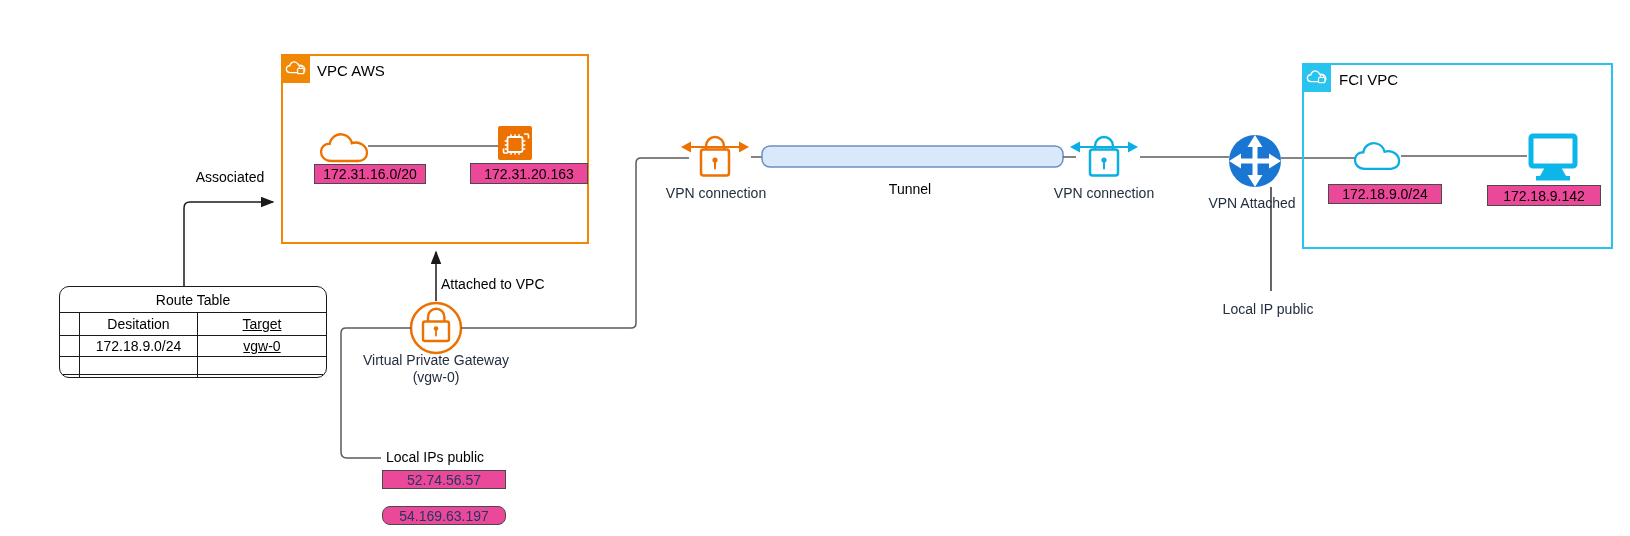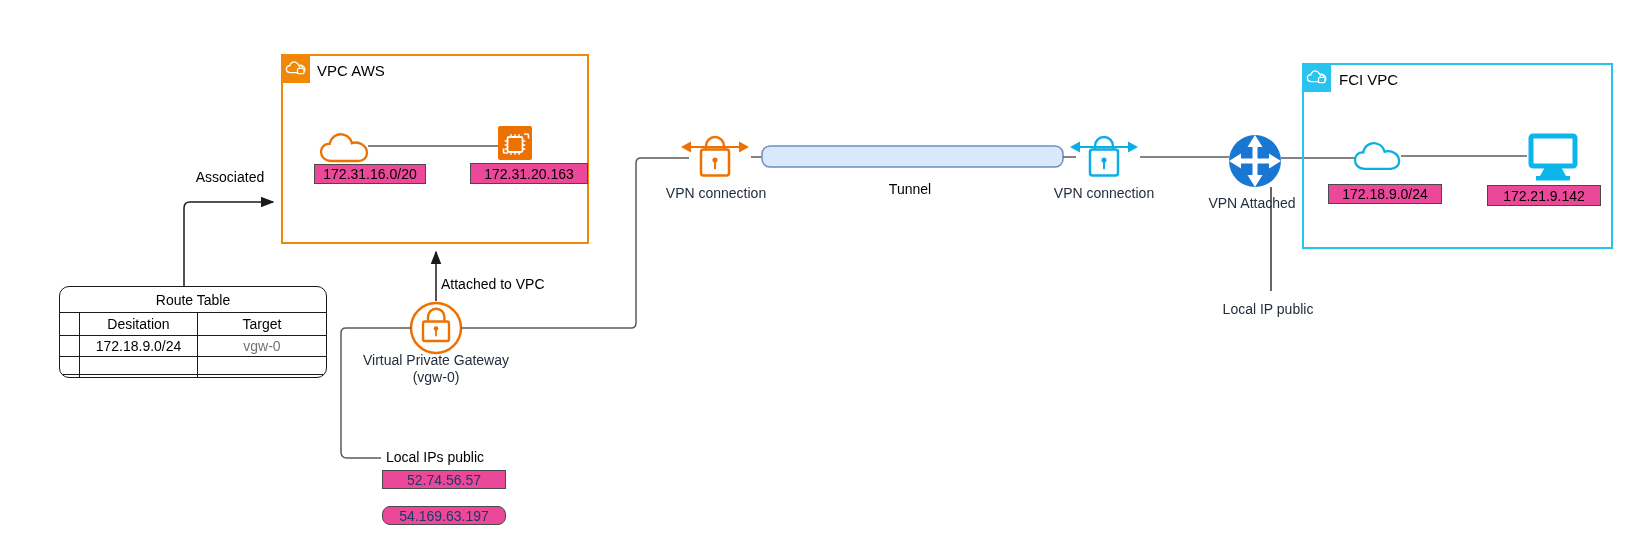--- a/index.html
+++ b/index.html
@@ -15,26 +15,26 @@
   .valnavy{color:#203864;}
   .bigval{font-size:16px;border-color:#6e6e6e;}
   
   .route-table{position:absolute;left:35px;top:286px;width:268px;height:92px;box-sizing:border-box;
                border:1.6px solid #1a1a1a;border-radius:10px;background:#fff;overflow:hidden;
                display:flex;flex-direction:column;}
   .rt-title{height:25px;display:flex;align-items:center;justify-content:center;font-size:14px;}
   .rt-row{display:flex;border-top:1px solid #1a1a1a;align-items:stretch;}
   .rt-gutter{width:19px;border-right:1px solid #1a1a1a;}
   .rt-c1{width:117px;border-right:1px solid #1a1a1a;display:flex;align-items:center;justify-content:center;font-size:14px;}
-  .rt-c2{flex:1;display:flex;align-items:center;justify-content:center;font-size:14px;}
+  .rt-c2{flex:1;display:flex;align-items:center;justify-content:center;font-size:14px;text-decoration:underline;}
   .rt-header{height:22px;}
   .rt-data{height:20px;}
   .rt-empty{height:17px;}
   .rt-sliver{flex:1;}
-  .rt-link{color:#737373;}
+  .rt-link{color:#000000;}
 </style>
 </head>
 <body>
 
 <div id="canvas">
 
   <svg width="1630" height="536" viewBox="0 0 1630 536">
     <defs>
       <marker id="arrB" markerWidth="10" markerHeight="8" refX="8" refY="3.5" orient="auto">
         <path d="M0,0 L9,3.5 L0,7 Z" fill="#1a1a1a"></path>
@@ -196,15 +196,15 @@
   <div class="lbl ctr" style="left:846px;top:181px;width:80px;">Tunnel</div>
 
   <div class="lbl ctr navy" style="left:1004px;top:185px;width:152px;">VPN connection</div>
 
   <div class="lbl ctr navy" style="left:1152px;top:195px;width:152px;">VPN Attached</div>
 
   <div class="lbl ctr navy" style="left:1168px;top:301px;width:152px;">Local IP public</div>
 
   <div class="lbl boxtitle" style="left:1315px;top:71px;">FCI VPC</div>
   <div class="valbox" style="left:1304px;top:184px;width:114px;height:20px;">172.18.9.0/24</div>
-  <div class="valbox" style="left:1463px;top:185px;width:114px;height:21px;">172.21.9.142</div>
+  <div class="valbox" style="left:1463px;top:185px;width:114px;height:21px;">172.18.9.142</div>
 
 </div>
 
 </body></html>

